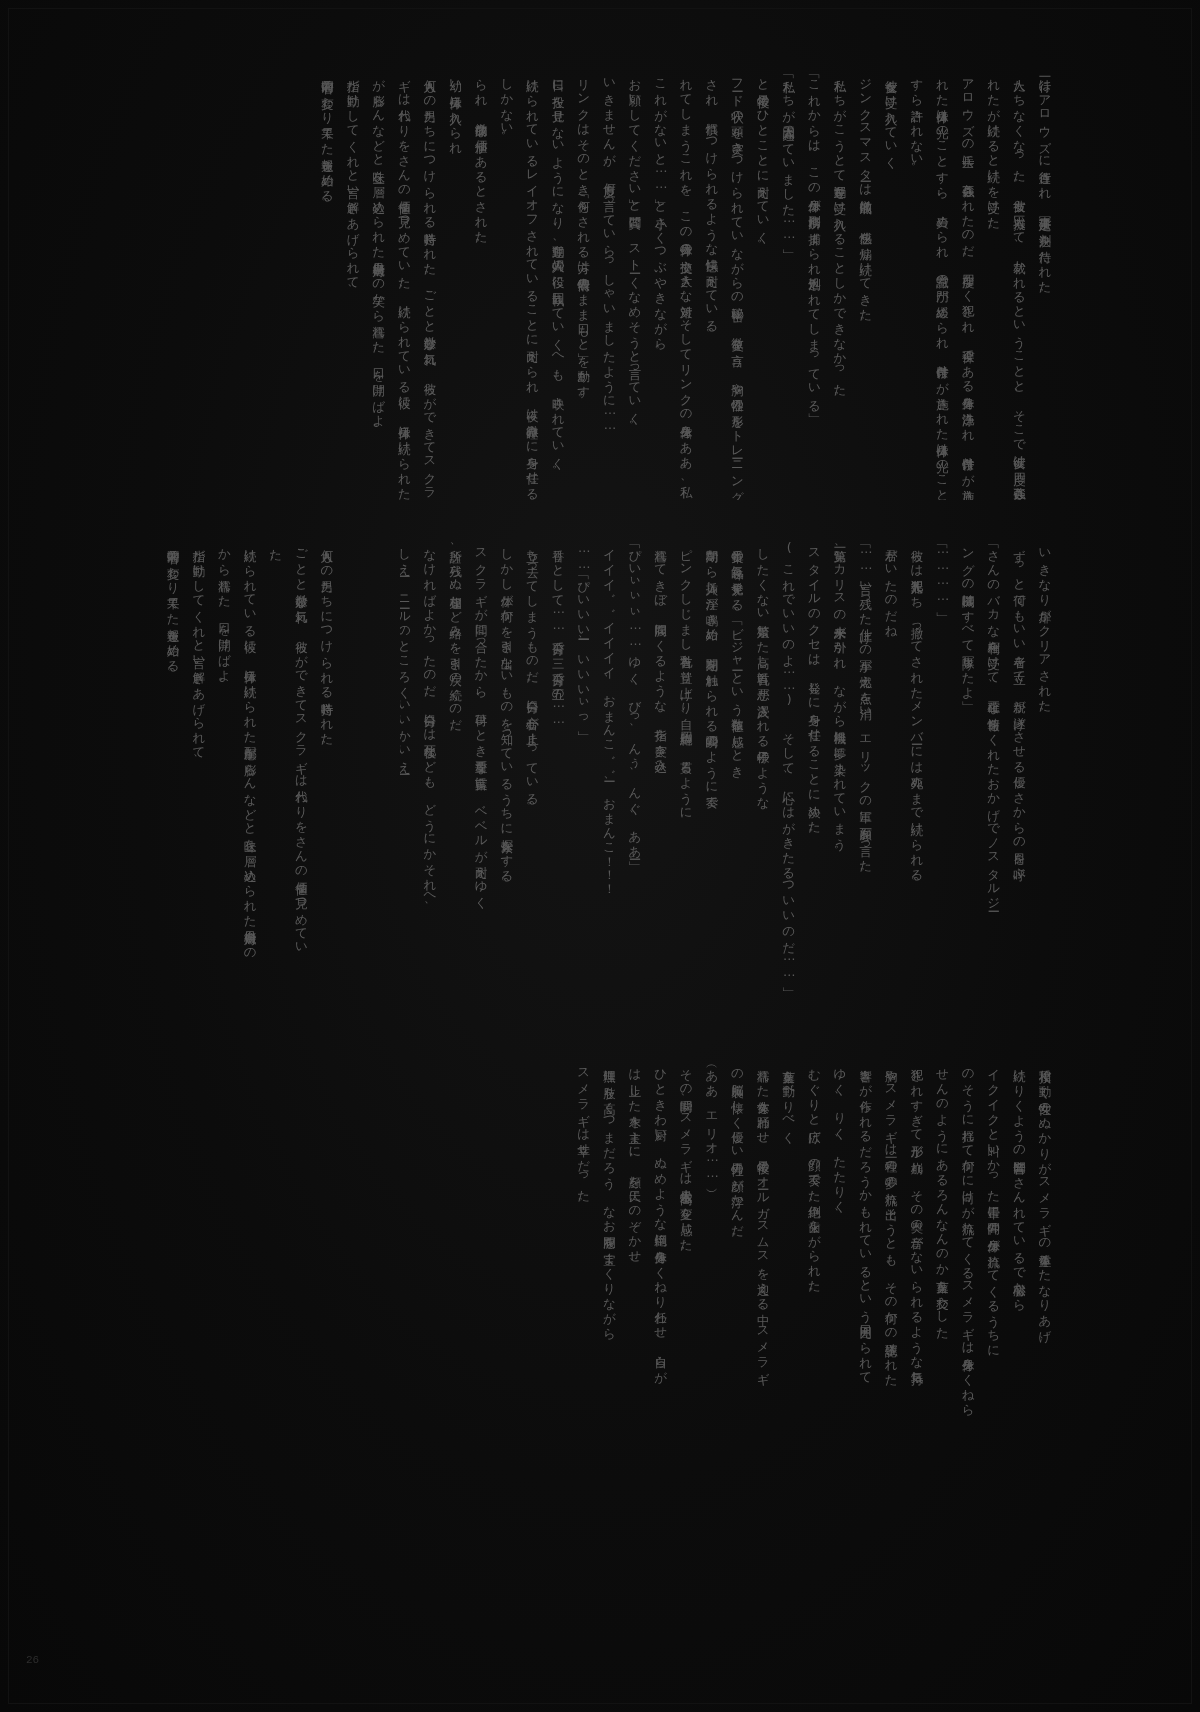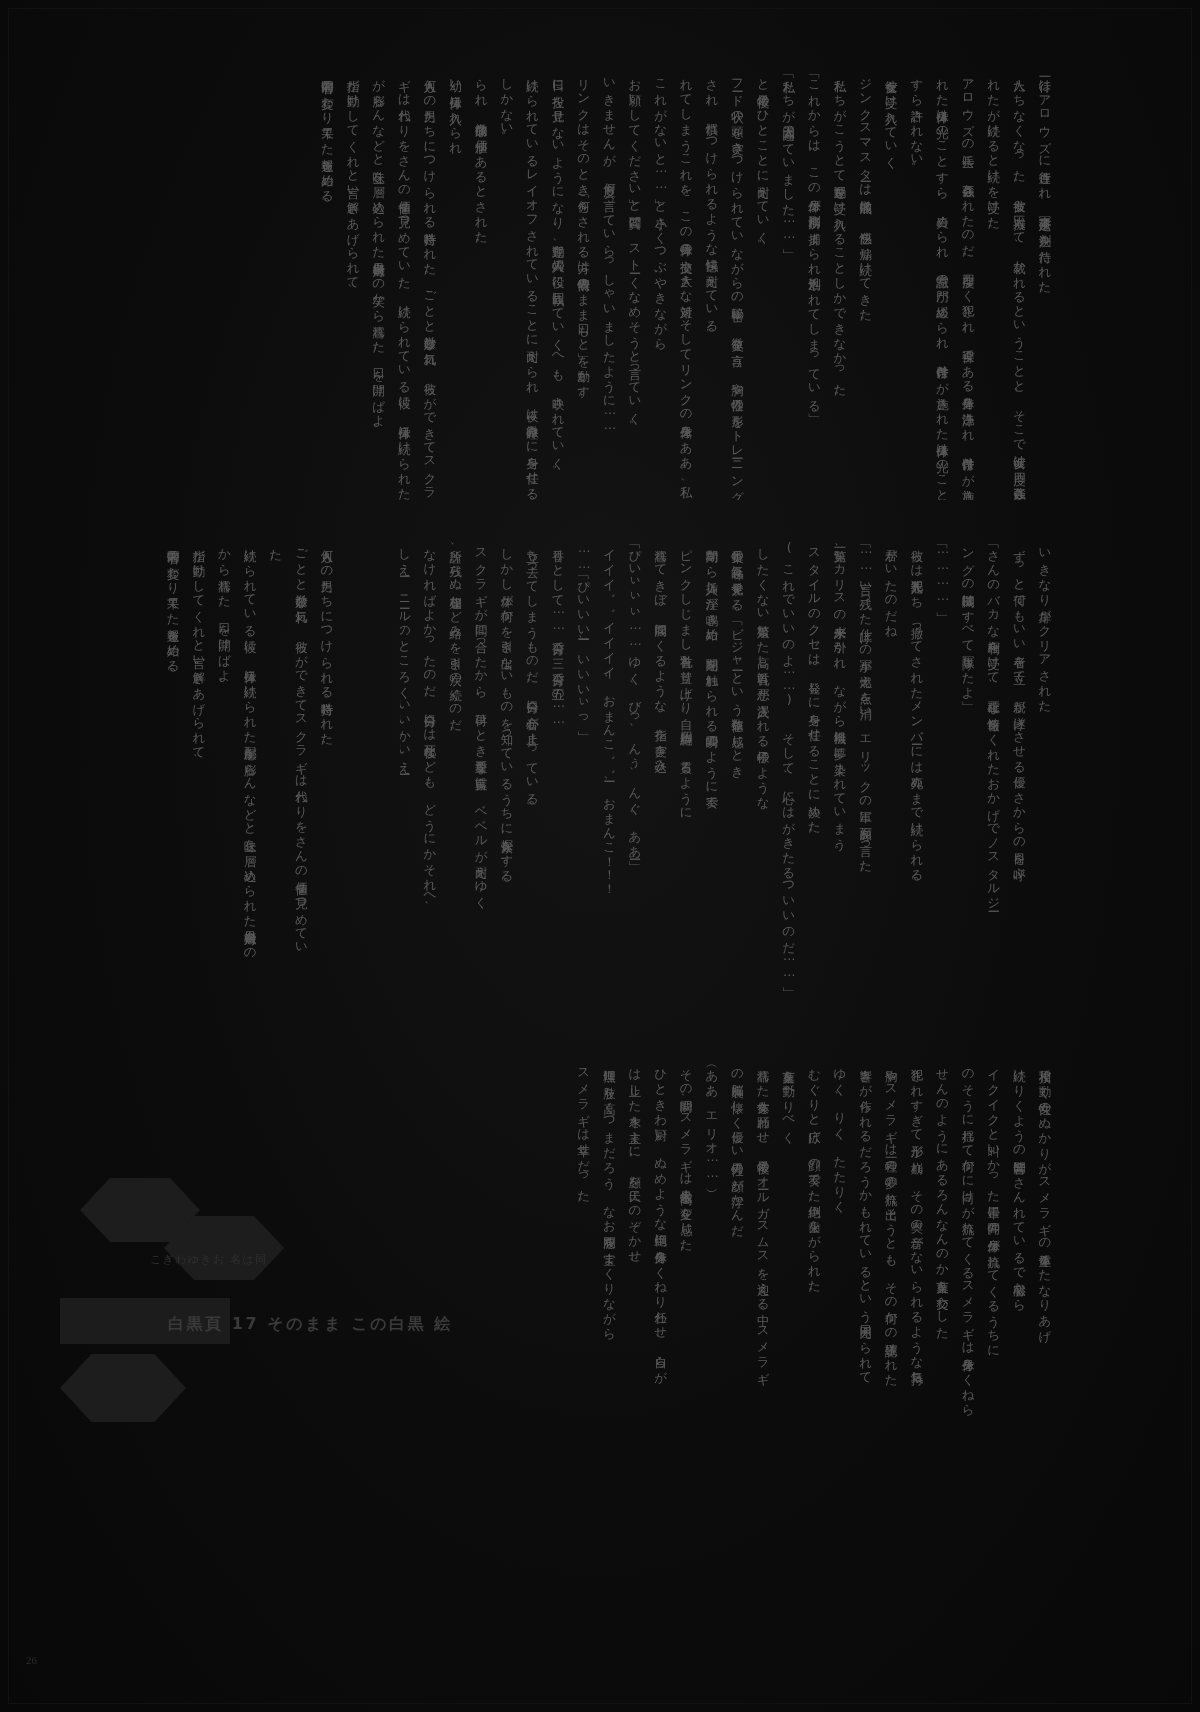--- a/index.html
+++ b/index.html
@@ -108,21 +108,21 @@
     font-weight: bold;
     font-family: "DejaVu Sans", sans-serif;
     white-space: nowrap;
   }
   .page-number {
     position: absolute;
     left: 26px;
     top: 1654px;
     color: #2d2d2d;
     font-size: 11px;
-    font-family: Liberation Serif, serif;
+    font-family: Liberation Mono, monospace;
     text-align: right;
   }
 </style>
 </head>
 <body>
 
 <div class="page">
   <div class="page-field"></div>
   <div class="paper-edge"></div>
 
@@ -199,24 +199,15 @@
 言葉を動べりべく
 濡れた女体を踊わせ、最後のオールガスムスを迎える中、スメラギ
 の脳裏に懐しく優しい男性の顔が浮かんだ。
 （ああ、エリオ……）
 その瞬間、スメラギは人生最高の変を感じた。
 ひときわ厨い、ぬめような絶倒に身体をくねり任わせ、自らが
 は止した木を主まに、顔を天にのぞかせ、
 無理に肢を高くつまだろう、なお腹間を宝まくりながら
 スメラギは幸せだった。</div>
 
-  <div class="logomark">
-    <div class="hex" style="left:20px; top:10px; width:120px; height:64px;"></div>
-    <div class="hex" style="left:104px; top:48px; width:120px; height:64px;"></div>
-    <div class="hexr" style="left:0px; top:130px; width:170px; height:46px;"></div>
-    <div class="hex" style="left:0px; top:186px; width:126px; height:68px;"></div>
-    <div class="logo-text-small">こぎわゆきお
-名は同</div>
-    <div class="logo-text-main">白黒頁 17 そのまま この白黒 絵</div>
-  </div>
 
   <div class="page-number">26</div>
 </div>
 
 </body></html>

